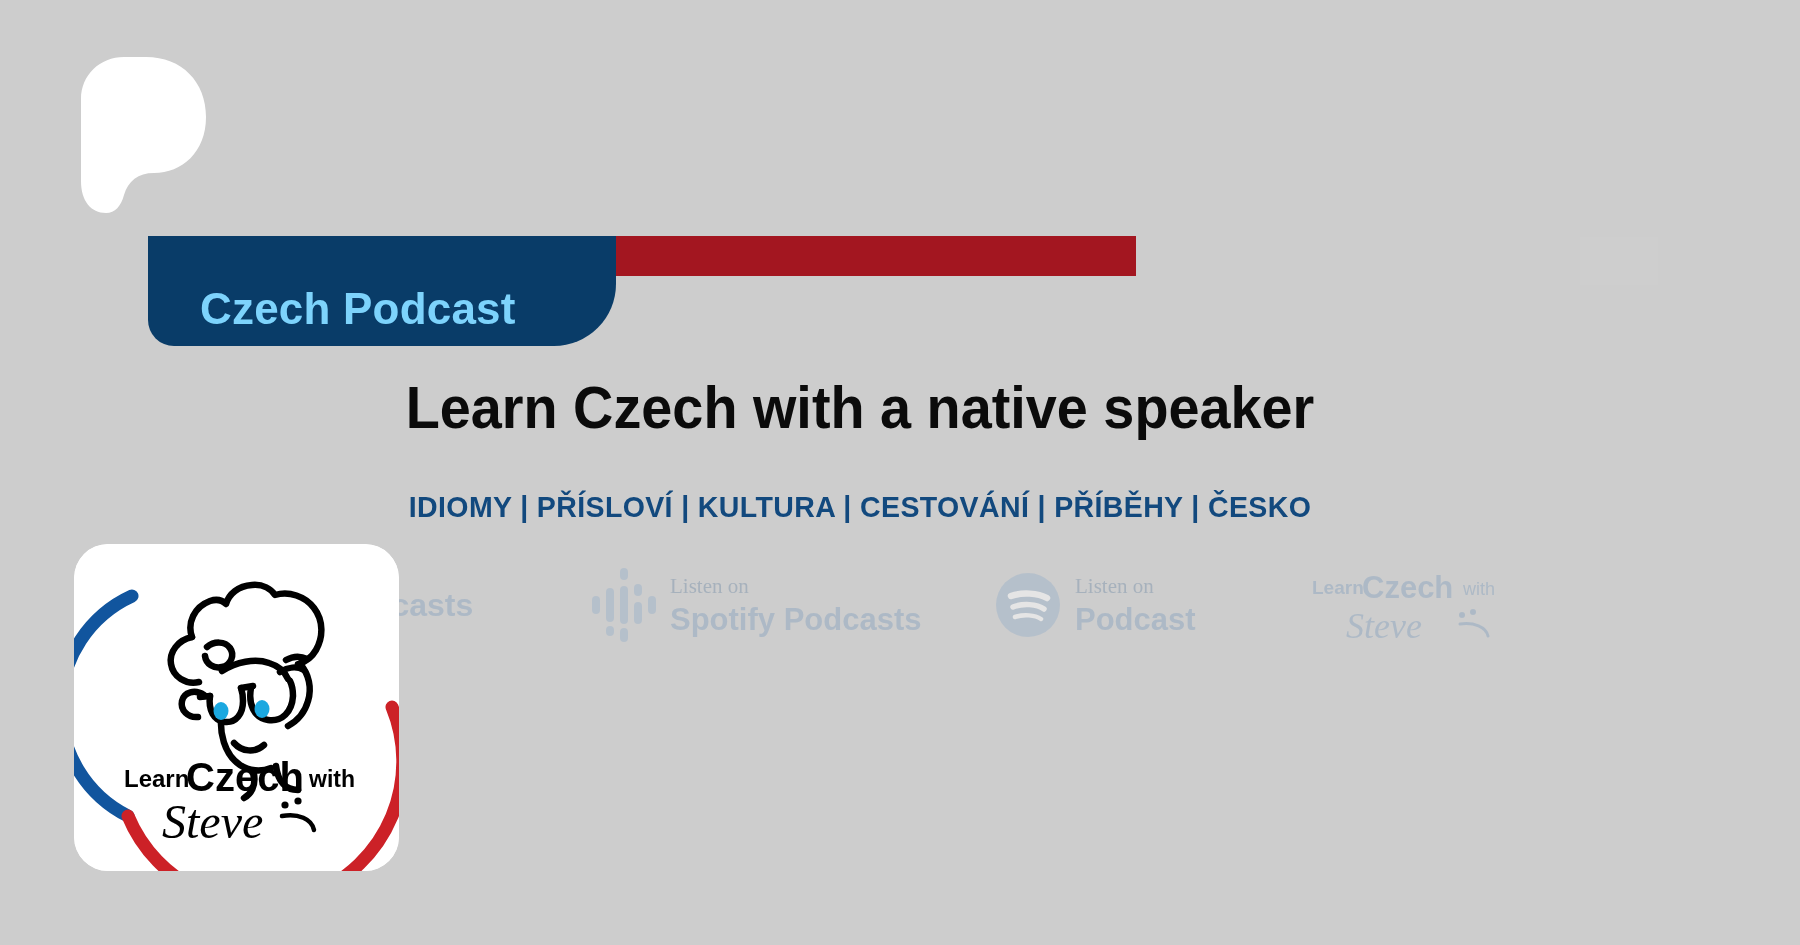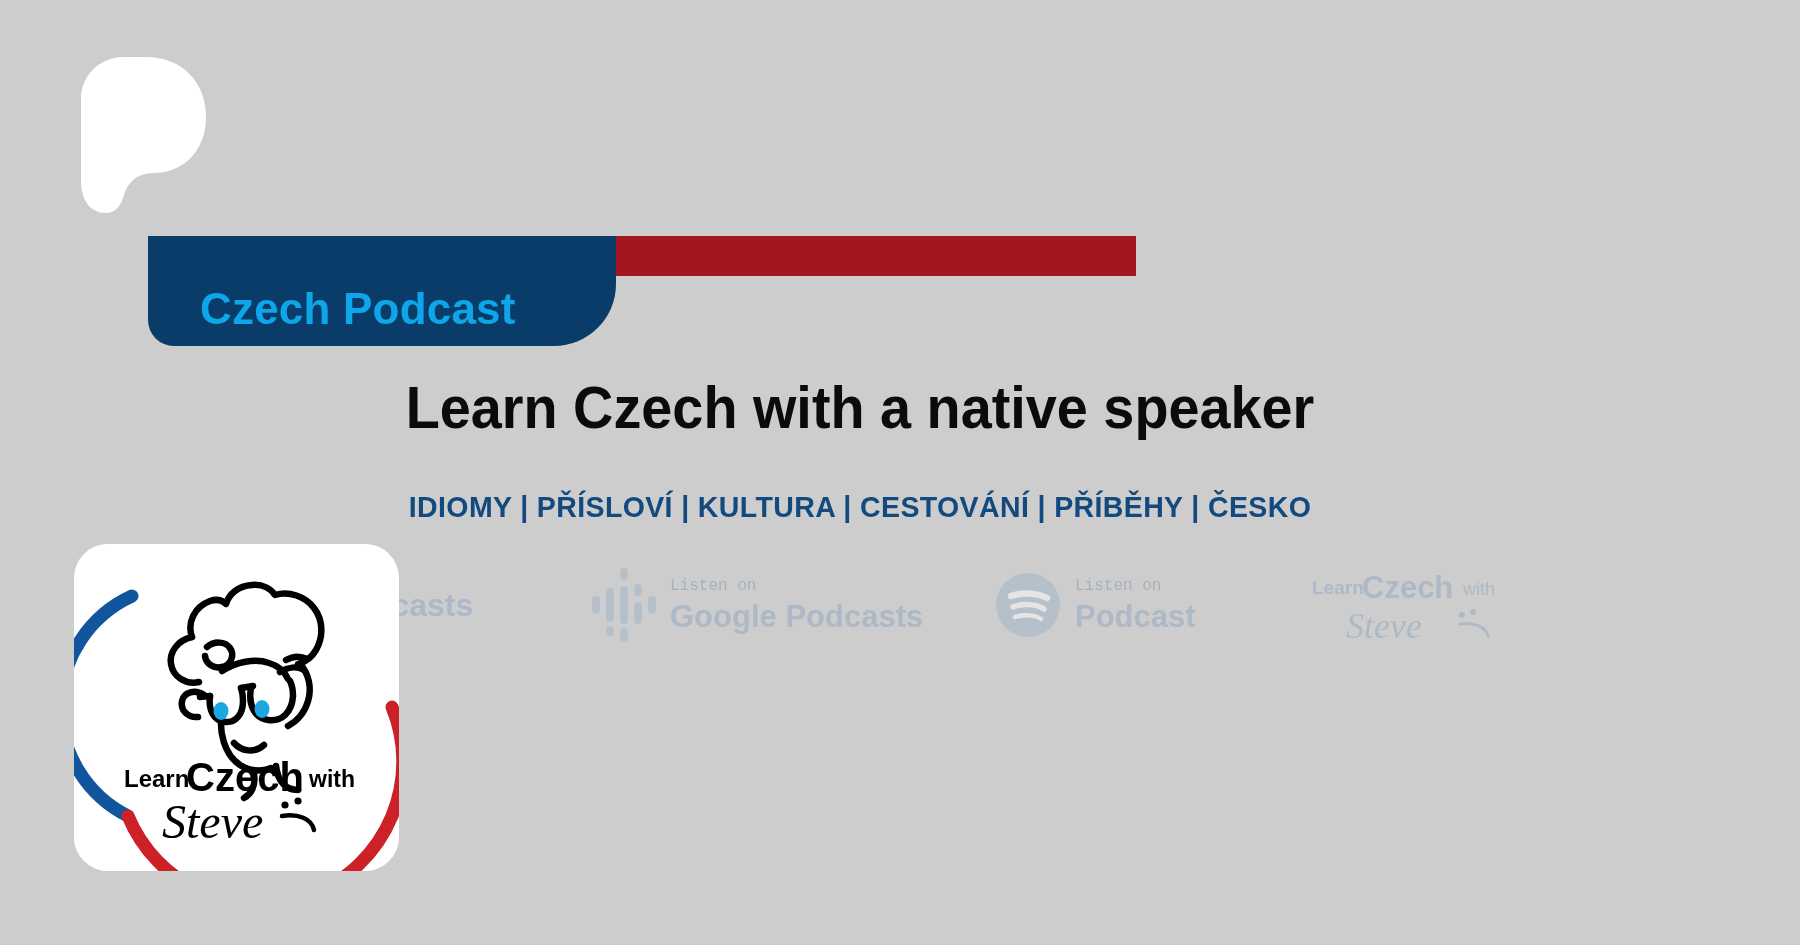--- a/index.html
+++ b/index.html
@@ -72,21 +72,21 @@
     border-bottom-left-radius: 26px;
   }
   .banner-blue-label {
     position: absolute;
     left: 52px;
     bottom: 12px;
     font-family: "Liberation Sans", sans-serif;
     font-weight: bold;
     font-size: 44px;
     letter-spacing: .2px;
-    color: #0ea5e9;
+    color: #7dd3fc;
     white-space: nowrap;
   }
 
   
   .headline {
     position: absolute;
     left: 0;
     top: 378px;
     width: 1720px;
     text-align: center;
@@ -140,22 +140,22 @@
   .badge-brand  { left: 1055px; top: 4px; }
 
   .badge-icon { flex: 0 0 auto; display: block; }
   .badge-text {
     display: flex;
     flex-direction: column;
     justify-content: center;
     line-height: 1;
   }
   .badge-eyebrow {
-    font-family: Liberation Mono, monospace;
-    font-size: 16px;
+    font-family: Liberation Serif, serif;
+    font-size: 21px;
     font-weight: normal;
     color: #7d93ab;
     margin-bottom: 7px;
     white-space: nowrap;
   }
   .badge-name {
     font-family: "Liberation Sans", sans-serif;
     font-size: 31px;
     font-weight: bold;
     color: #8ca5bf;
@@ -229,21 +229,21 @@
           <rect x="30" y="2" width="8" height="12" rx="4"></rect>
           <rect x="30" y="20" width="8" height="38" rx="4"></rect>
           <rect x="30" y="62" width="8" height="14" rx="4"></rect>
           <rect x="44" y="18" width="8" height="12" rx="4"></rect>
           <rect x="44" y="36" width="8" height="22" rx="4"></rect>
           <rect x="58" y="30" width="8" height="18" rx="4"></rect>
         </g>
       </svg>
       <div class="badge-text">
         <div class="badge-eyebrow">Listen on</div>
-        <div class="badge-name">Google Podcasts</div>
+        <div class="badge-name">Spotify Podcasts</div>
       </div>
     </div>
 
     <div class="badge badge-spotify">
       <svg class="badge-icon" width="66" height="66" viewBox="0 0 66 66" xmlns="http://www.w3.org/2000/svg">
         <circle cx="33" cy="33" r="32" fill="#9db3c9"></circle>
         <path d="M16 24 C27 20 43 21 52 26" fill="none" stroke="#ffffff" stroke-width="6.5" stroke-linecap="round"></path>
         <path d="M18 35 C28 31 42 32 49 37" fill="none" stroke="#ffffff" stroke-width="5.5" stroke-linecap="round"></path>
         <path d="M20 45 C29 42 40 43 46 47" fill="none" stroke="#ffffff" stroke-width="4.5" stroke-linecap="round"></path>
       </svg>

